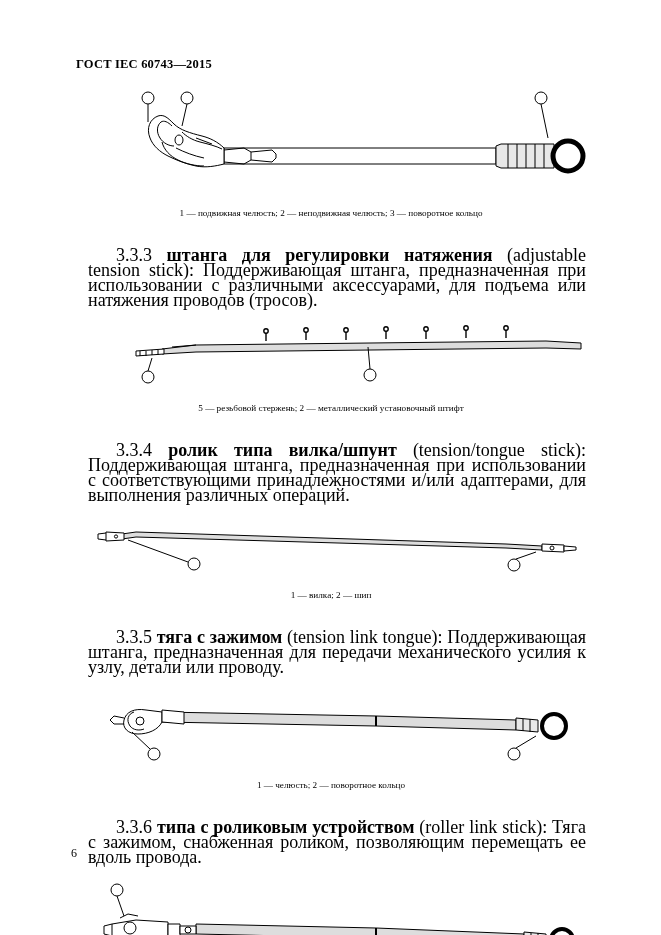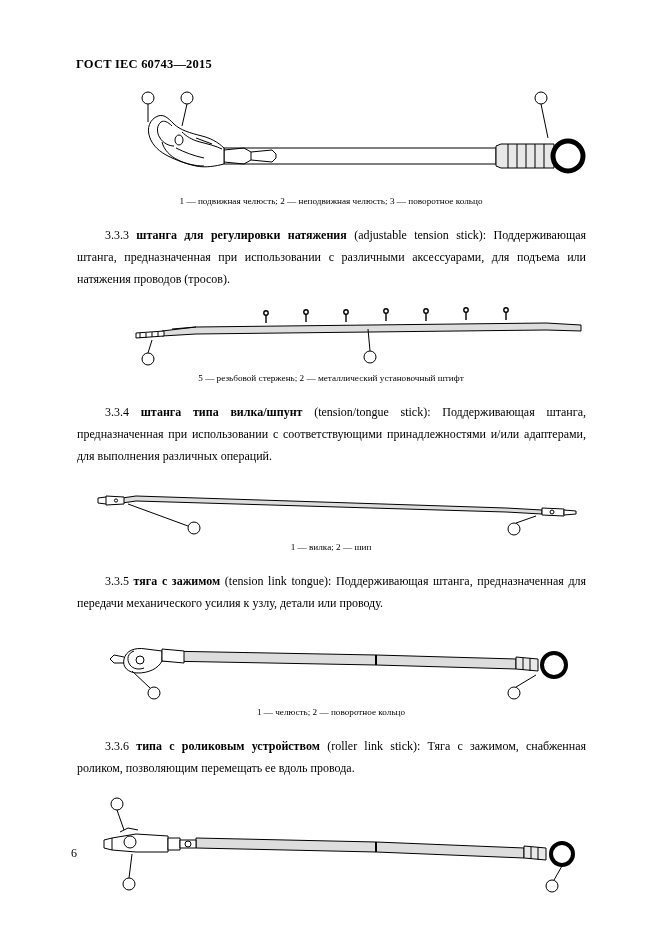--- a/index.html
+++ b/index.html
@@ -31,31 +31,31 @@
     font-size: 12.5px;
     letter-spacing: 0.2px;
   }
   .content {
     position: absolute;
     top: 86px;
     left: 76px;
     width: 510px;
   }
   p.para {
-    margin: 0 0 0 1px;
-    font-size: 12px;
-    line-height: 22px;
+    margin: 0 0 0 12px;
+    font-size: 18px;
+    line-height: 15px;
     text-align: justify;
     text-indent: 28px;
   }
   .caption {
     text-align: center;
     font-size: 9.2px;
     font-family: "Liberation Serif", serif;
-    margin: 0;
+    margin: 12px;
   }
   .figure {
     position: relative;
     width: 510px;
   }
   .fig-svg { display: block; }
   .pagenum {
     position: absolute;
     left: 71px;
     top: 846px;
@@ -160,21 +160,21 @@
         </g>
       </svg>
     </div>
     <p class="caption">5 — резьбовой стержень; 2 — металлический установочный штифт</p>
 
     <div class="gap-l"></div>
 
     <p class="para">
       <span>3.3.4</span>
       <span> </span>
-      <span class="bold">штанга типа вилка/шпунт</span>
+      <span class="bold">ролик типа вилка/шпунт</span>
       <span> </span>
       <span>(tension/tongue stick):</span>
       <span> Поддерживающая штанга, предназначенная при использовании с соответствующими принадлежностями и/или адаптерами, для выполнения различных операций.</span>
     </p>
 
     <div class="gap-m"></div>
 
     <div class="figure" style="height:62px;">
       <svg class="fig-svg" width="510" height="62" viewBox="0 0 510 62">
         <g fill="none" stroke="#000" stroke-width="1">

